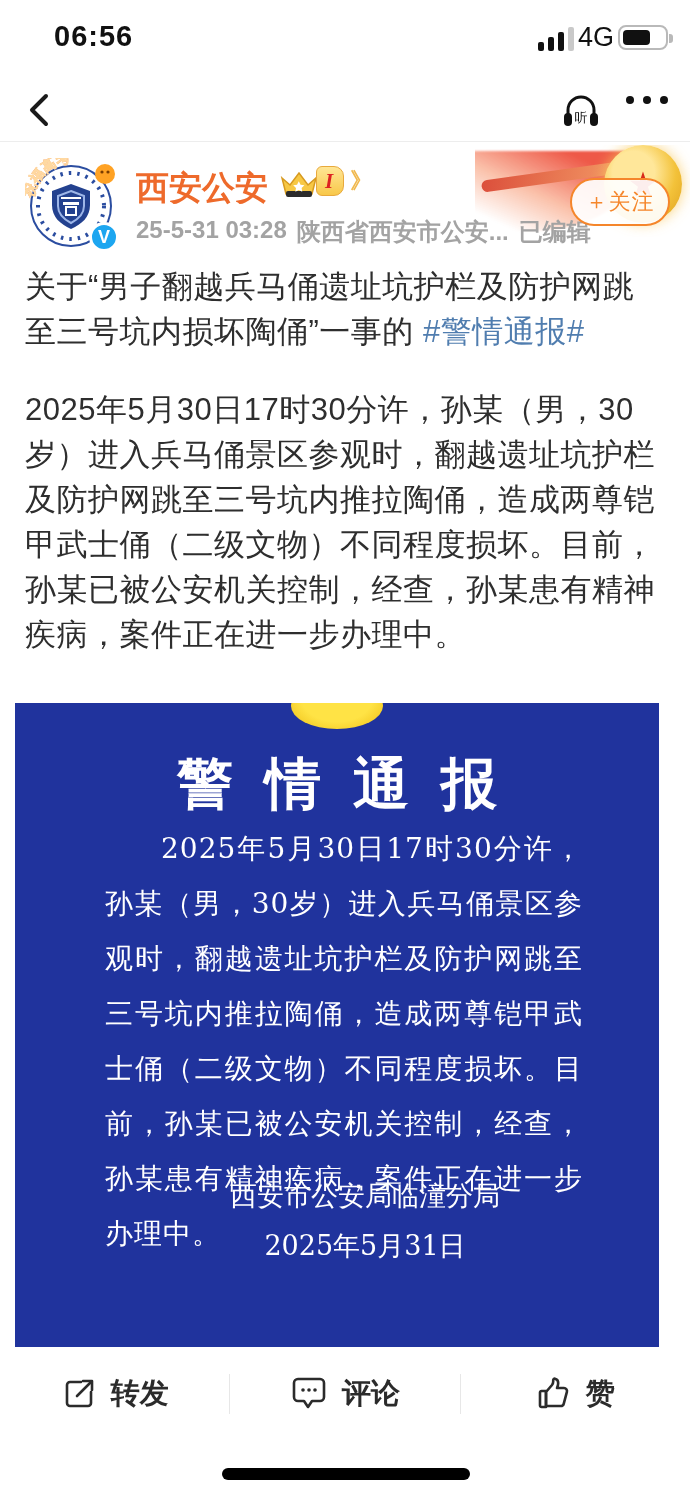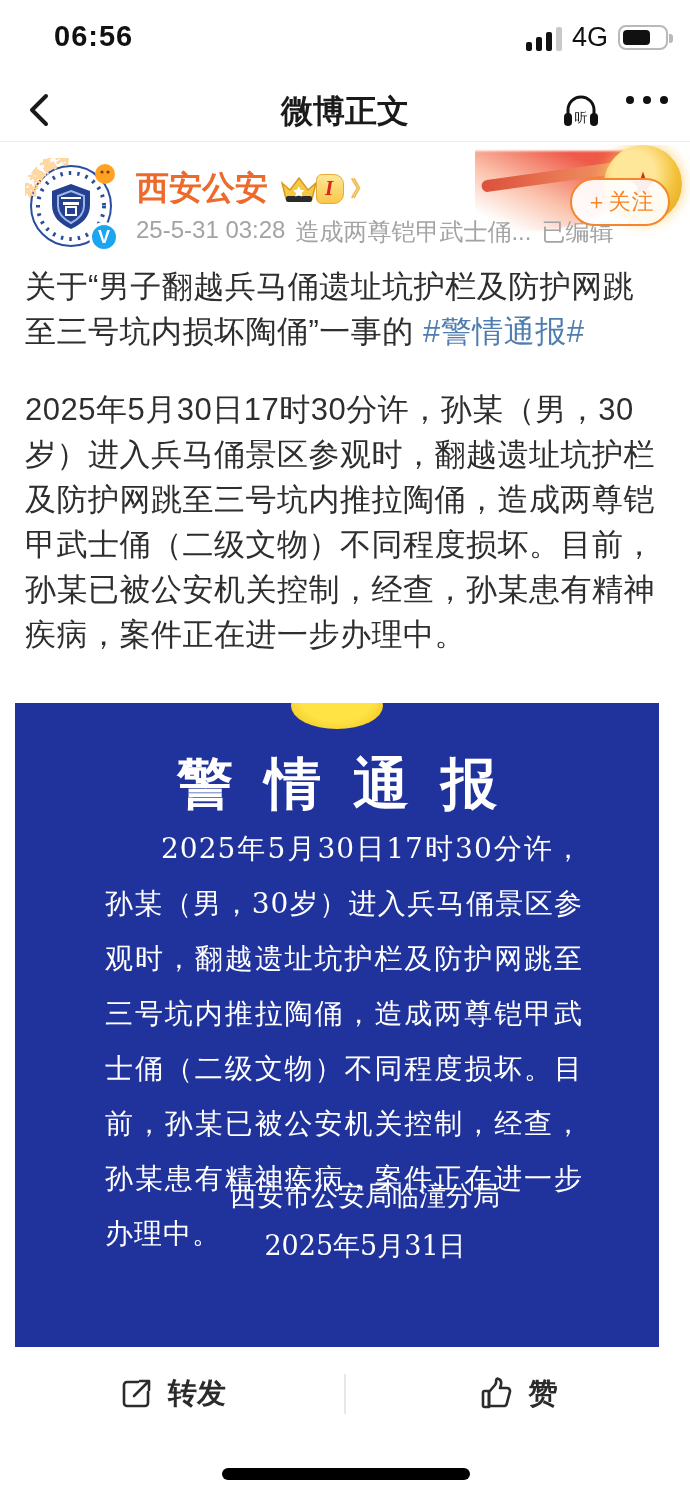--- a/index.html
+++ b/index.html
@@ -6,21 +6,21 @@
   html,body { background:#fff; }
   body { font-family:"Liberation Sans", sans-serif; }
   .screen {
     position:relative; width:690px; height:1494px; background:#fff;
     overflow:hidden; margin:0 auto;
   }
 
   
   .status-bar { position:absolute; top:0; left:0; right:0; height:62px; }
   .status-time { position:absolute; left:54px; top:20px; font-size:29px; font-weight:700; color:#111; letter-spacing:1px; }
-  .status-right { position:absolute; right:22px; top:22px; display:flex; align-items:center; gap:10px; }
+  .status-right { position:absolute; right:22px; top:22px; display:flex; align-items:center; gap:4px; }
   .signal { display:flex; align-items:flex-end; gap:4px; height:26px; }
   .signal .bar { width:6px; background:#111; border-radius:2px; }
   .signal .b1{height:9px;} .signal .b2{height:14px;} .signal .b3{height:19px;}
   .signal .b4{height:24px; background:#c9c9c9;}
   .net-label { font-size:27px; color:#111; }
   .battery { position:relative; width:50px; height:25px; border:2px solid #b9b9b9; border-radius:8px; padding:3px; }
   .battery .fill { width:68%; height:100%; background:#111; border-radius:4px; }
   .battery .tip { position:absolute; right:-7px; top:7px; width:4px; height:9px; background:#b9b9b9; border-radius:0 3px 3px 0; }
 
   
@@ -41,29 +41,29 @@
   .deco-emblem { position:absolute; right:8px; top:0; width:78px; height:78px; border-radius:50%;
     background:radial-gradient(circle at 38% 35%, #ffe79a 0 30%, #f3c23a 60%, #dc9c18 100%);
     box-shadow:0 0 14px rgba(250,200,90,.8); display:flex; align-items:center; justify-content:center; }
   .deco-emblem .star { color:#d92a1a; font-size:34px; line-height:1; }
 
   .avatar-wrap { position:absolute; left:25px; top:158px; width:92px; height:92px; cursor:pointer; }
   .verified-badge { position:absolute; right:-2px; bottom:-2px; width:30px; height:30px; border-radius:50%;
     background:var(--verified-blue,#1da6f0); border:3px solid #fff; color:#fff; font-size:18px; font-weight:700;
     display:flex; align-items:center; justify-content:center; }
 
-  .profile-name-row { position:absolute; left:136px; top:166px; display:flex; align-items:center; gap:10px; }
+  .profile-name-row { position:absolute; left:136px; top:166px; display:flex; gap:10px; }
   .profile-name { font-size:33px; font-weight:700; color:var(--name-orange,#ee6a2b); cursor:pointer; }
   .crown-badge { width:42px; height:36px; }
   .level-badge { display:flex; align-items:center; height:30px; background:linear-gradient(180deg,#ffe695,#f8c84a);
     border:1px solid #e8a93c; border-radius:6px 10px 10px 6px; padding:0 10px 0 8px; margin-left:-14px;
     font-family:"Liberation Serif", serif; font-size:21px; font-weight:700; color:#d22; font-style:italic; }
   .level-chevron { color:#f0b84e; font-size:22px; font-weight:700; margin-left:-4px; }
 
-  .profile-meta { position:absolute; left:136px; top:216px; font-size:24px; color:#a3a3a3; display:flex; gap:10px; white-space:nowrap; }
+  .profile-meta { position:absolute; left:136px; top:216px; font-size:24px; color:#a3a3a3; display:flex; gap:10px; white-space:nowrap;font-weight:bold; }
 
   .follow-btn { position:absolute; right:20px; top:178px; width:100px; height:48px; border-radius:26px;
     border:2px solid var(--accent-orange,#f5862b); background:rgba(255,255,255,.92);
     color:var(--accent-orange,#f5862b); font-size:22px; display:flex; align-items:center; justify-content:center;
     cursor:pointer; letter-spacing:1px; }
 
   
   .post-body { position:absolute; left:25px; top:264px; width:640px; font-size:31px; line-height:45px; color:#2e2e2e; letter-spacing:.5px; }
   .post-par2 { margin-top:33px; }
   .post-sig  { margin-top:43px; }
@@ -120,21 +120,20 @@
       </div>
     </div>
   </div>
 
   <div class="nav-bar">
     <div class="nav-back">
       <svg width="44" height="44" viewBox="0 0 44 44">
           <polyline points="28,8 14,22 28,36" fill="none" stroke="#1a1a1a" stroke-width="4" stroke-linecap="round" stroke-linejoin="round"></polyline>
         </svg>
     </div>
-    <div class="nav-title">微博正文</div>
     <div class="nav-listen">
       <svg width="46" height="46" viewBox="0 0 46 46">
         <path d="M10 30 v-6 a13 13 0 0 1 26 0 v6" fill="none" stroke="#111" stroke-width="3" stroke-linecap="round"></path>
         <rect x="6" y="27" width="8" height="13" rx="4" fill="#111"></rect>
         <rect x="32" y="27" width="8" height="13" rx="4" fill="#111"></rect>
         <text x="23" y="36" font-size="13" text-anchor="middle" fill="#111">听</text>
       </svg>
     </div>
     <div class="nav-more">
         <i></i>
@@ -181,21 +180,21 @@
       <path d="M21 13 l2.2 4.4 4.8 .7 -3.5 3.4 .8 4.8 -4.3 -2.2 -4.3 2.2 .8 -4.8 -3.5 -3.4 4.8 -.7 z" fill="#fff" transform="scale(.8) translate(5 6)"></path>
     </svg>
     <span class="level-badge">
         <span>I</span>
       </span>
     <span class="level-chevron">》</span>
   </div>
 
   <div class="profile-meta">
     <span>25-5-31 03:28</span>
-    <span>造成两尊铠甲武士俑...</span>
+    <span>陕西省西安市公安...</span>
     <span>已编辑</span>
   </div>
 
   <button class="follow-btn">＋关注</button>
 
   <div class="post-body">
     <div><span>关于“男子翻越兵马俑遗址坑护栏及防护网跳至三号坑内损坏陶俑”一事的 </span><span class="hashtag-link">#警情通报#</span></div>
     <div class="post-par2">2025年5月30日17时30分许，孙某（男，30岁）进入兵马俑景区参观时，翻越遗址坑护栏及防护网跳至三号坑内推拉陶俑，造成两尊铠甲武士俑（二级文物）不同程度损坏。目前，孙某已被公安机关控制，经查，孙某患有精神疾病，案件正在进一步办理中。</div>
     <div class="post-sig">西安市公安局临潼分局</div>
     <div class="post-dateline">
@@ -223,20 +222,29 @@
   <div class="toolbar">
     <div class="tool">
       <svg width="36" height="36" viewBox="0 0 36 36">
         <path d="M20 6 H9 a3 3 0 0 0 -3 3 v18 a3 3 0 0 0 3 3 h18 a3 3 0 0 0 3 -3 V16" fill="none" stroke="#2b2b2b" stroke-width="2.6" stroke-linecap="round"></path>
         <path d="M16 20 L30 6" stroke="#2b2b2b" stroke-width="2.6" stroke-linecap="round"></path>
         <path d="M22 5 h9 v9" fill="none" stroke="#2b2b2b" stroke-width="2.6" stroke-linecap="round" stroke-linejoin="round"></path>
       </svg>
       <span>转发</span>
     </div>
     <div class="divider"></div>
+    <div class="tool">
+      <svg width="38" height="36" viewBox="0 0 38 36">
+        <path d="M4 7 a4 4 0 0 1 4 -4 h22 a4 4 0 0 1 4 4 v14 a4 4 0 0 1 -4 4 h-8 l-4 6 -4 -6 h-6 a4 4 0 0 1 -4 -4 z" fill="none" stroke="#2b2b2b" stroke-width="2.6" stroke-linejoin="round"></path>
+        <circle cx="13" cy="14" r="1.8" fill="#2b2b2b"></circle>
+          <circle cx="19" cy="14" r="1.8" fill="#2b2b2b"></circle>
+          <circle cx="25" cy="14" r="1.8" fill="#2b2b2b"></circle>
+      </svg>
+      <span>评论</span>
+    </div>
     <div class="divider"></div>
     <div class="tool">
       <svg width="36" height="36" viewBox="0 0 36 36">
         <path d="M10 16 l6 -7 c.8 -1 1.2 -2 1.2 -3.4 V4 c0 -.8 .8 -1.5 1.8 -1.3 c2 .4 3.2 2.2 3.2 4.3 c0 1.6 -.5 3.4 -1.2 5 h7 a3 3 0 0 1 2.9 3.8 l-3.2 12 a3 3 0 0 1 -2.9 2.2 H10 z" fill="none" stroke="#2b2b2b" stroke-width="2.6" stroke-linejoin="round"></path>
         <path d="M10 15 v16 H5.5 a1.5 1.5 0 0 1 -1.5 -1.5 V16.5 a1.5 1.5 0 0 1 1.5 -1.5 z" fill="none" stroke="#2b2b2b" stroke-width="2.6" stroke-linejoin="round"></path>
       </svg>
       <span>赞</span>
     </div>
   </div>
 

